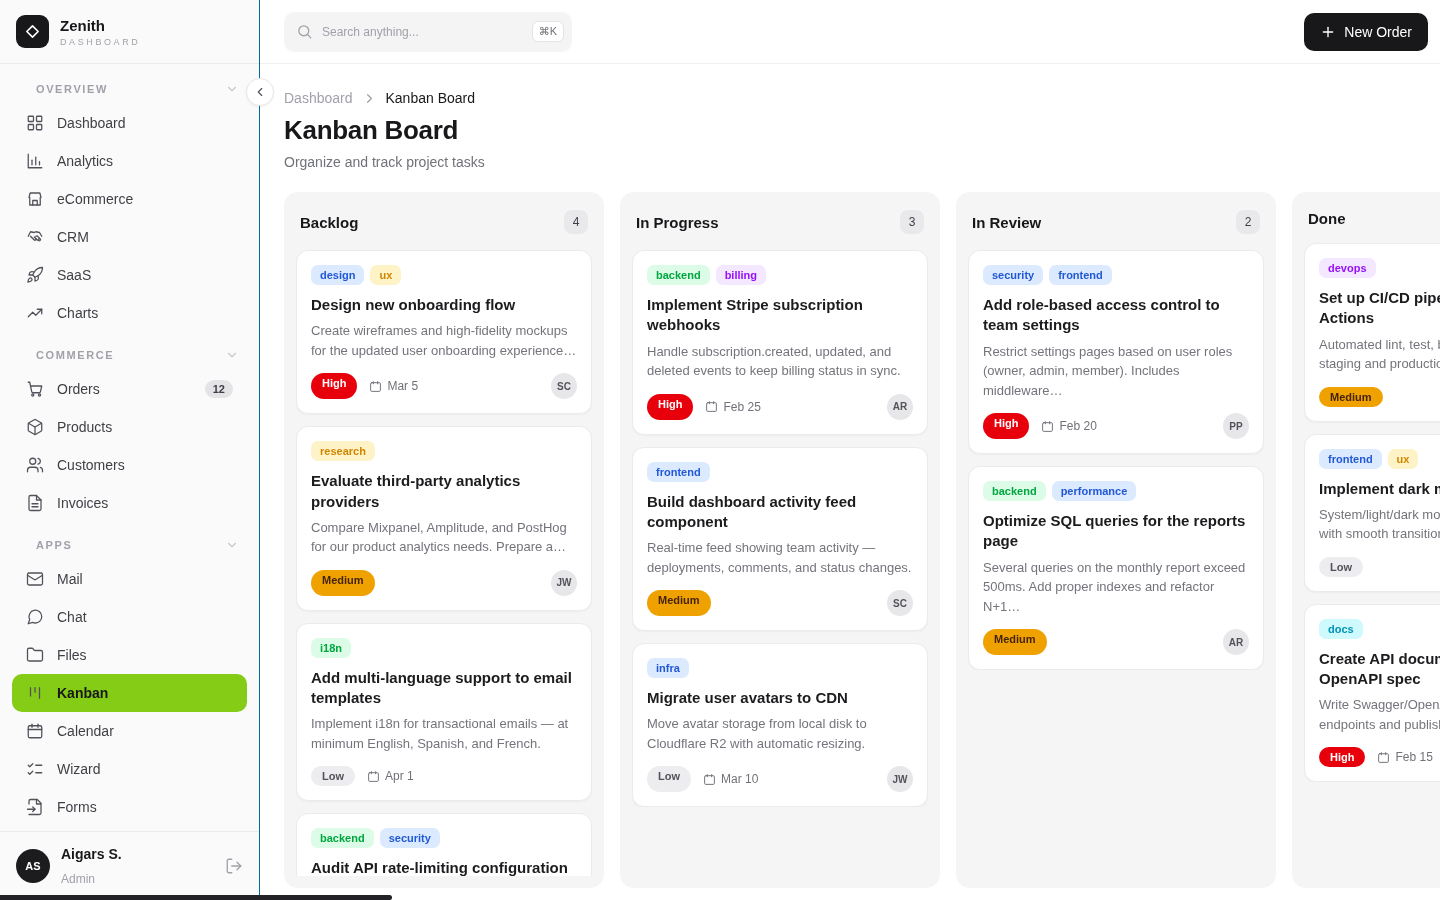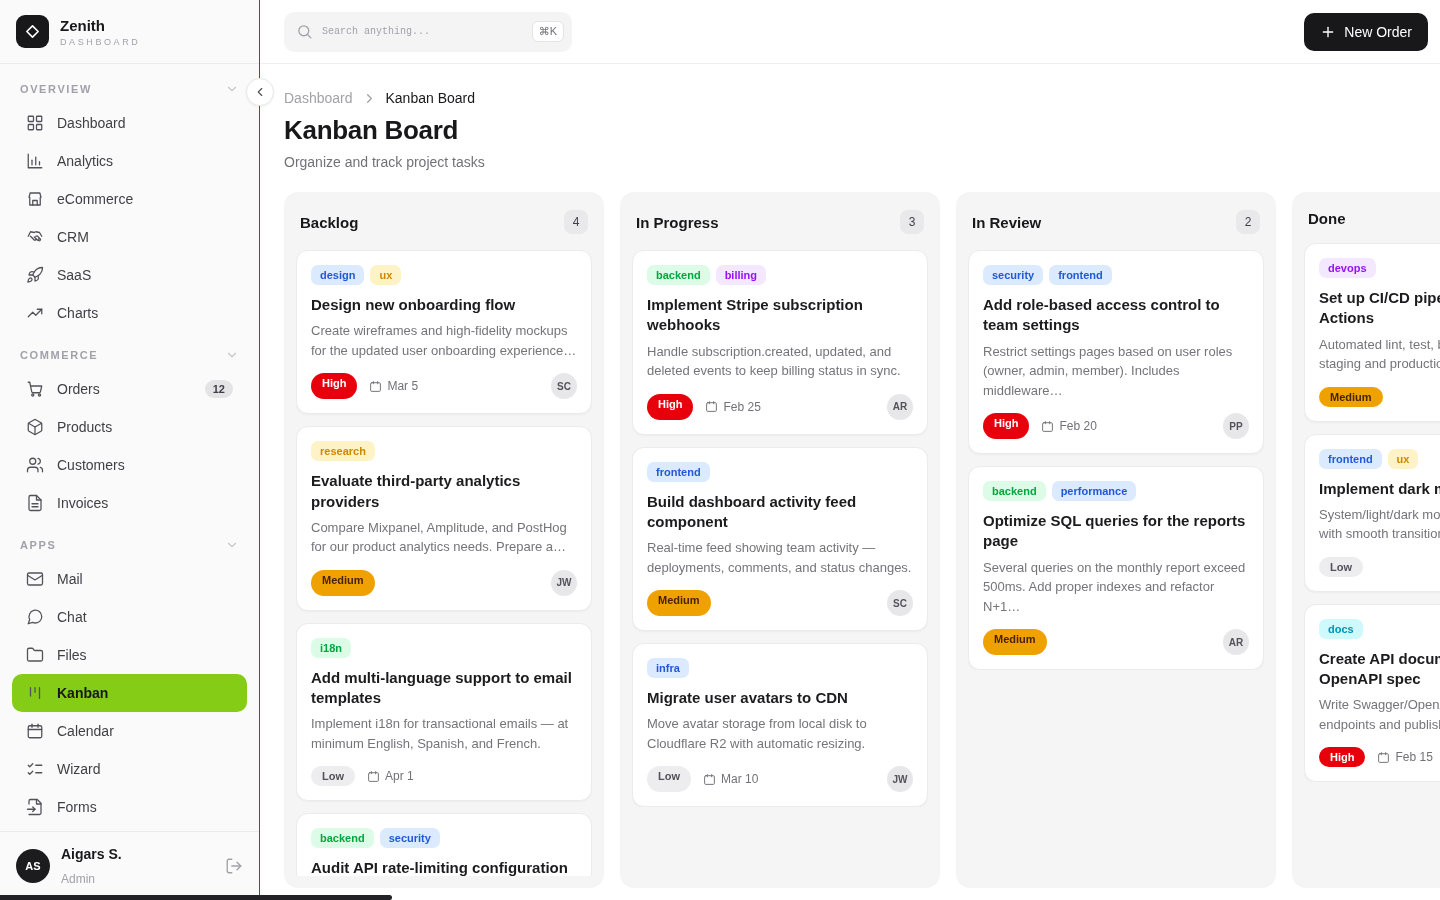--- a/index.html
+++ b/index.html
@@ -11,21 +11,21 @@
   .sidebar { width:260px; flex:0 0 260px; background:#fafafa; border-right:1px solid #0369a1;
     display:flex; flex-direction:column; height:900px; }
   .brand { height:64px; display:flex; align-items:center; gap:11px; padding:0 16px;
     border-bottom:1px solid #ececee; }
   .logo { width:33px; height:33px; background:#18181b; border-radius:9px; display:flex;
     align-items:center; justify-content:center; color:#fff; flex:0 0 33px; }
   .brand-name { font-size:15px; font-weight:700; line-height:1.2; }
   .brand-sub { font-size:9px; letter-spacing:2.6px; color:#a1a1aa; font-weight:500; margin-top:2px; }
   .nav { flex:1; overflow:hidden; padding:12px 12px 0; }
   .nav-section-head { display:flex; align-items:center; justify-content:space-between;
-    padding:6px 8px 8px; margin-top:10px; cursor:pointer; }
+    padding:6px 8px 8px; margin-top:10px; cursor:pointer;margin-left:16px; }
   .nav-section:first-child .nav-section-head { margin-top:0; }
   .nav-section-label { font-size:11px; font-weight:600; letter-spacing:1.6px; color:#a1a1aa; }
   .nav-section-head svg { color:#c6c6cb; }
   .nav-item { display:flex; align-items:center; gap:13px; height:38px; padding:0 14px;
     border-radius:10px; color:#3f3f46; font-size:14px; cursor:pointer; }
   .nav-item.active { background:#84cc16; color:#18181b; font-weight:600; }
   .nav-icon { width:18px; height:18px; color:#52525b; display:flex; }
   .nav-icon svg { width:18px; height:18px; }
   .nav-label { flex:1; }
   .nav-badge { background:#e4e4e7; color:#3f3f46; font-size:11px; font-weight:600;
@@ -45,21 +45,21 @@
     display:flex; align-items:center; justify-content:center; color:#52525b;
     box-shadow:0 1px 3px rgba(0,0,0,.06); }
 
   
   .main { flex:1; min-width:0; display:flex; flex-direction:column; }
   .topbar { height:64px; flex:0 0 64px; display:flex; align-items:center;
     justify-content:space-between; padding:0 12px 0 24px; border-bottom:1px solid #efeff1; }
   .search { width:288px; height:40px; background:#f4f4f5; border-radius:10px; display:flex;
     align-items:center; gap:9px; padding:0 8px 0 12px; color:#a1a1aa; }
   .search input { flex:1; min-width:0; border:none; outline:none; background:transparent;
-    font-size:10px; color:#18181b; font-family:Liberation Mono, monospace; }
+    font-size:12px; color:#18181b; font-family:Liberation Sans, sans-serif; }
   .search input::placeholder { color:#a1a1aa; }
   .search kbd { background:#fff; border:1px solid #e4e4e7; border-radius:6px; padding:3px 6px;
     font-size:11px; color:#71717a; font-family:inherit; }
   .new-order-btn { background:#18181b; color:#fff; border:none; border-radius:10px; height:38px;
     padding:0 16px; font-size:14px; font-weight:500; display:flex; align-items:center; gap:8px;
     cursor:pointer; font-family:inherit; }
 
   .content { padding:26px 0 0 24px; flex:1; overflow:hidden; }
   .breadcrumb { display:flex; align-items:center; gap:9px; font-size:14px; }
   .crumb-parent { color:#a1a1aa; cursor:pointer; }

